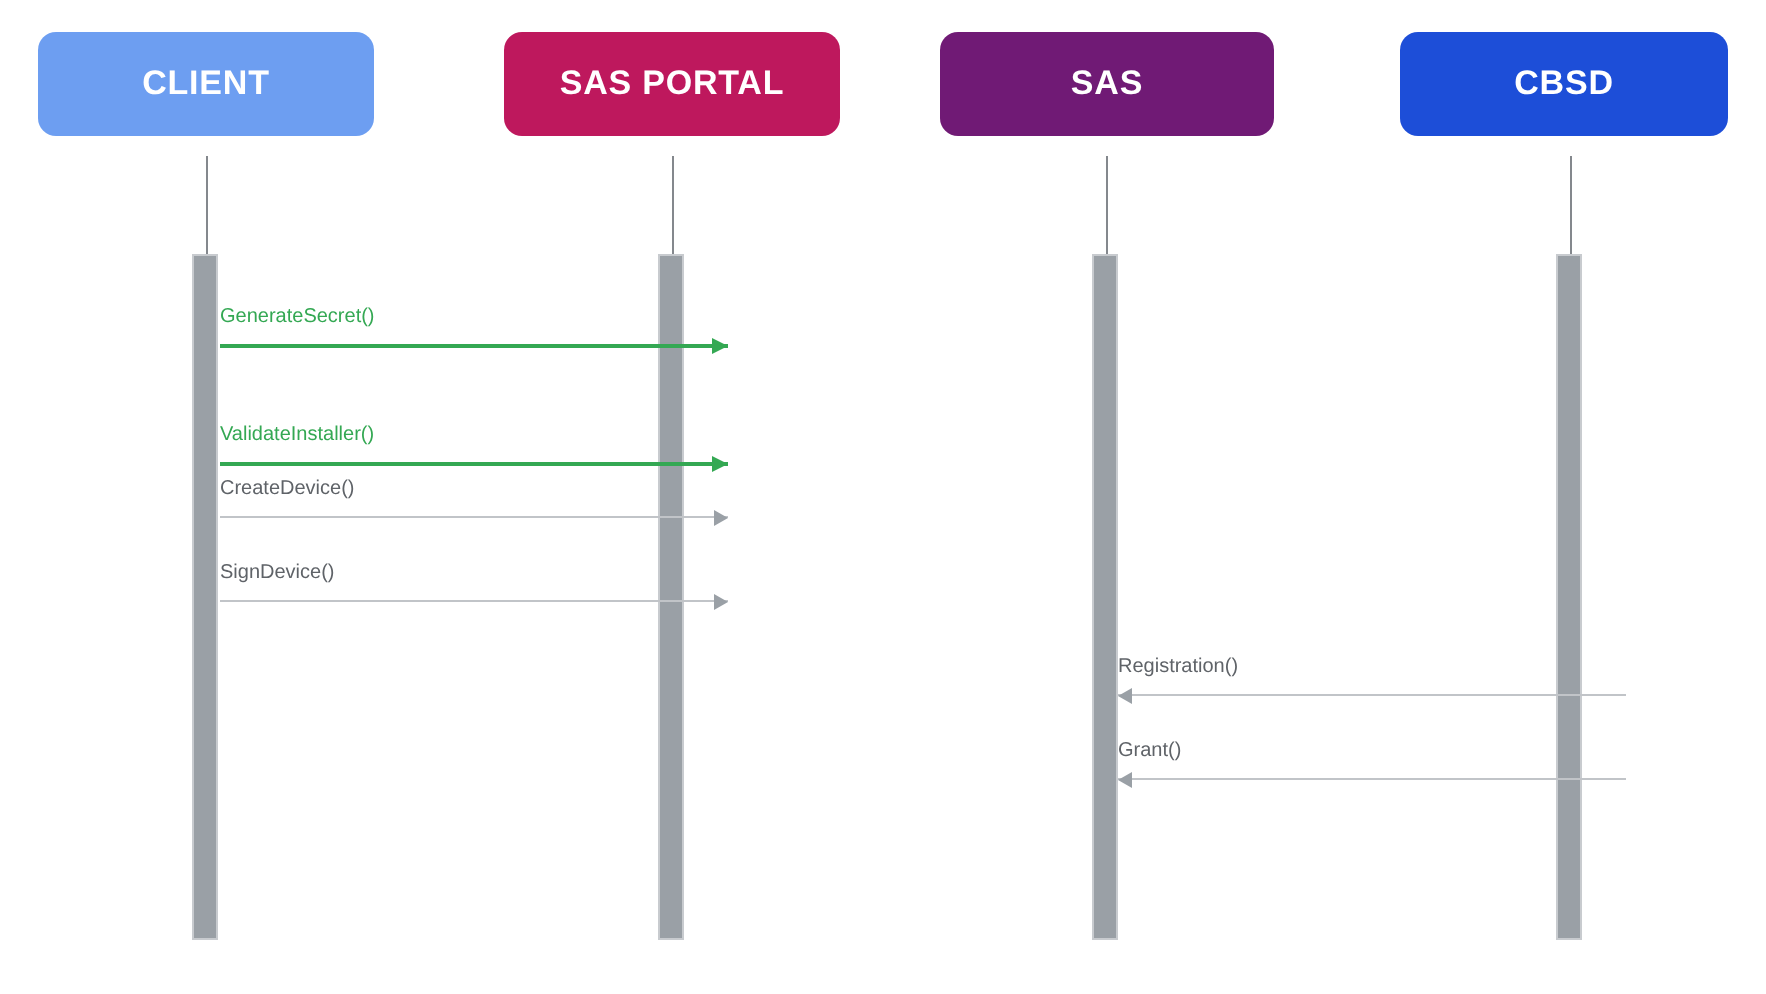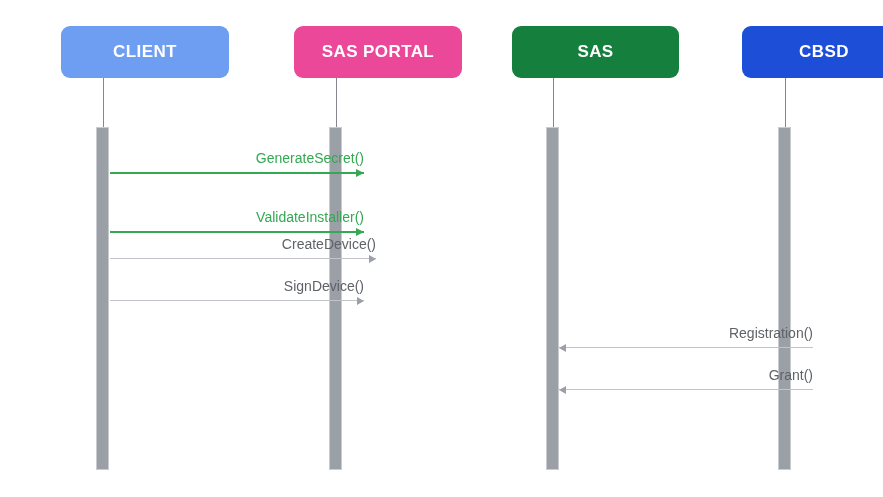--- a/index.html
+++ b/index.html
@@ -12,35 +12,34 @@
     position: relative;
     width: 883px;
     height: 497px;
     background: #ffffff;
     overflow: hidden;
   }
 
   
   .actor {
     position: absolute;
-    top: 26px;
+    top: 16px;
     height: 52px;
     border-radius: 9px;
     color: #ffffff;
     font-weight: bold;
     font-size: 17px;
     letter-spacing: 0.4px;
     display: flex;
     align-items: center;
     justify-content: center;
-    margin-left: 42px;
   }
   .actor-client     { left: 19px;  width: 168px; background: #6D9EF1; }
-  .actor-sas-portal { left: 252px; width: 168px; background: #ec4899; }
-  .actor-sas        { left: 470px; width: 167px; background: #15803d; }
+  .actor-sas-portal { left: 252px; width: 168px; background: #be185d; }
+  .actor-sas        { left: 470px; width: 167px; background: #701a75; }
   .actor-cbsd       { left: 700px; width: 164px; background: #1d4ed8; }
 
   
   .lifeline {
     position: absolute;
     top: 78px;
     height: 49px;
     width: 1px;
     background: #84888D;
   }
@@ -62,22 +61,22 @@
   .activation-client     { left: 96px;  }
   .activation-sas-portal { left: 329px; }
   .activation-sas        { left: 546px; }
   .activation-cbsd       { left: 778px; }
 
   
   .message {
     position: absolute;
     width: 254px;
     height: 28px;
-    text-align: right;
-    font-size: 14px;
+    text-align: left;
+    font-size: 10px;
   }
   .message-left-group  { left: 110px; }
   .message-right-group { left: 559px; }
 
   .msg-label {
     display: block;
     line-height: 17px;
   }
   .msg-line {
     position: absolute;
@@ -114,21 +113,21 @@
     left: 0;
     top: 19px;
     border-right: 7px solid #9AA0A6;
     border-top: 4px solid transparent;
     border-bottom: 4px solid transparent;
   }
 
   
   .msg-1 { top: 150px; }
   .msg-2 { top: 193px; margin-top: 16px; }
-  .msg-3 { top: 236px; padding-left: 12px; }
+  .msg-3 { top: 236px; }
   .msg-4 { top: 278px; }
   .msg-5 { top: 325px; }
   .msg-6 { top: 367px; }
 </style>
 </head>
 <body>
 
 <div class="canvas">
 
   <div class="actor actor-client">

